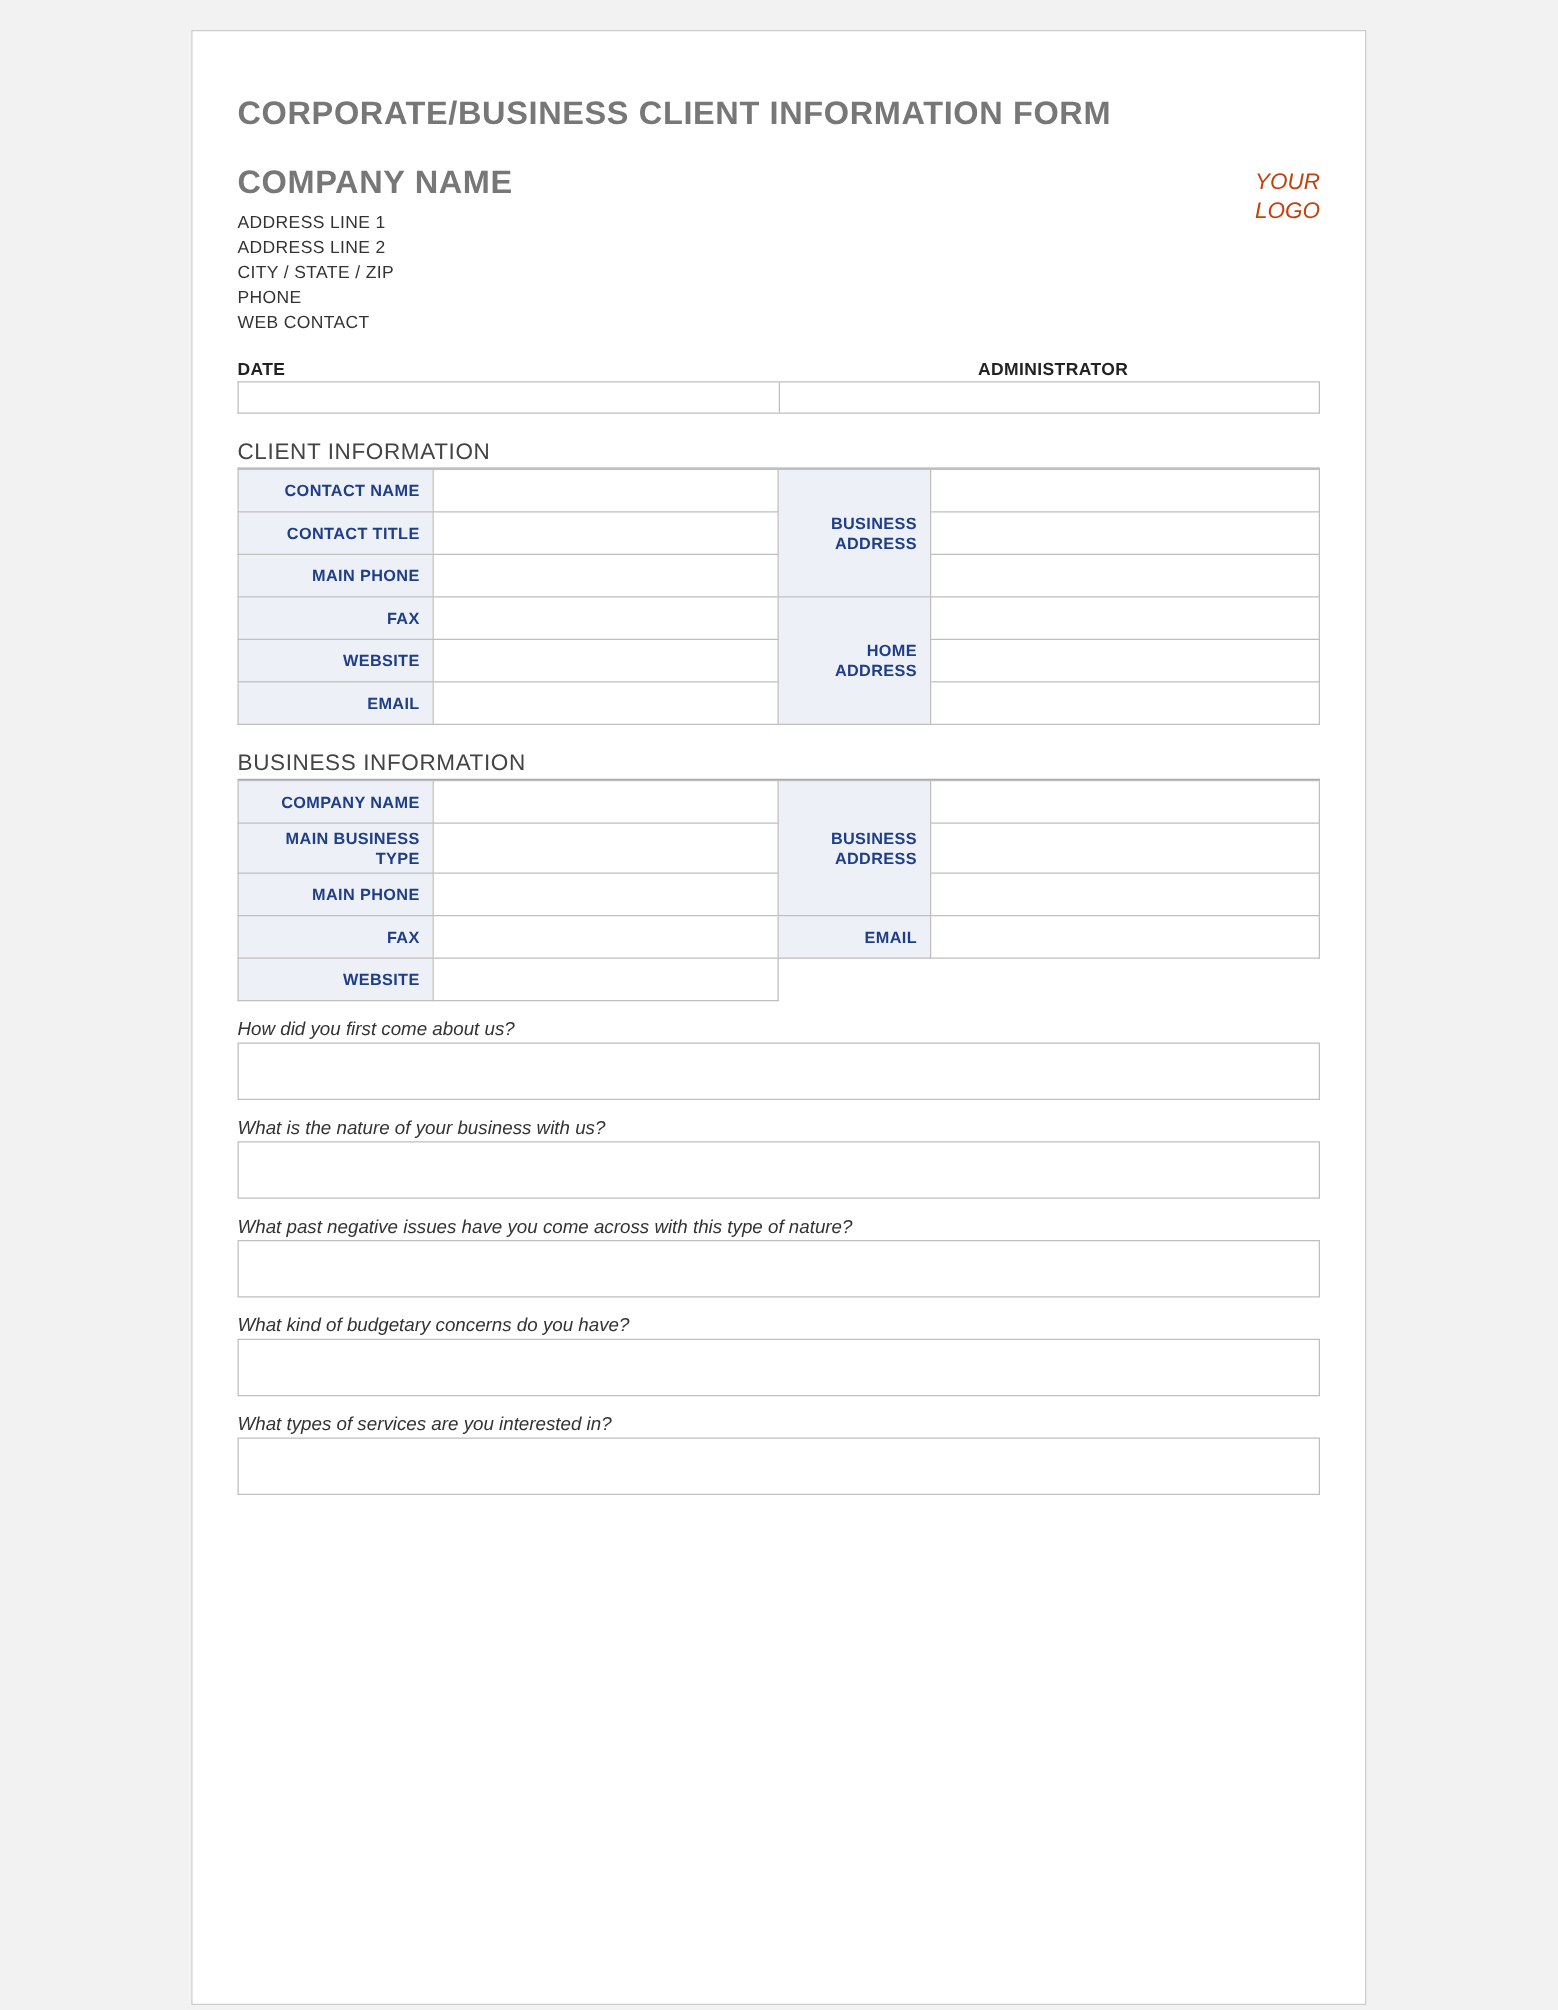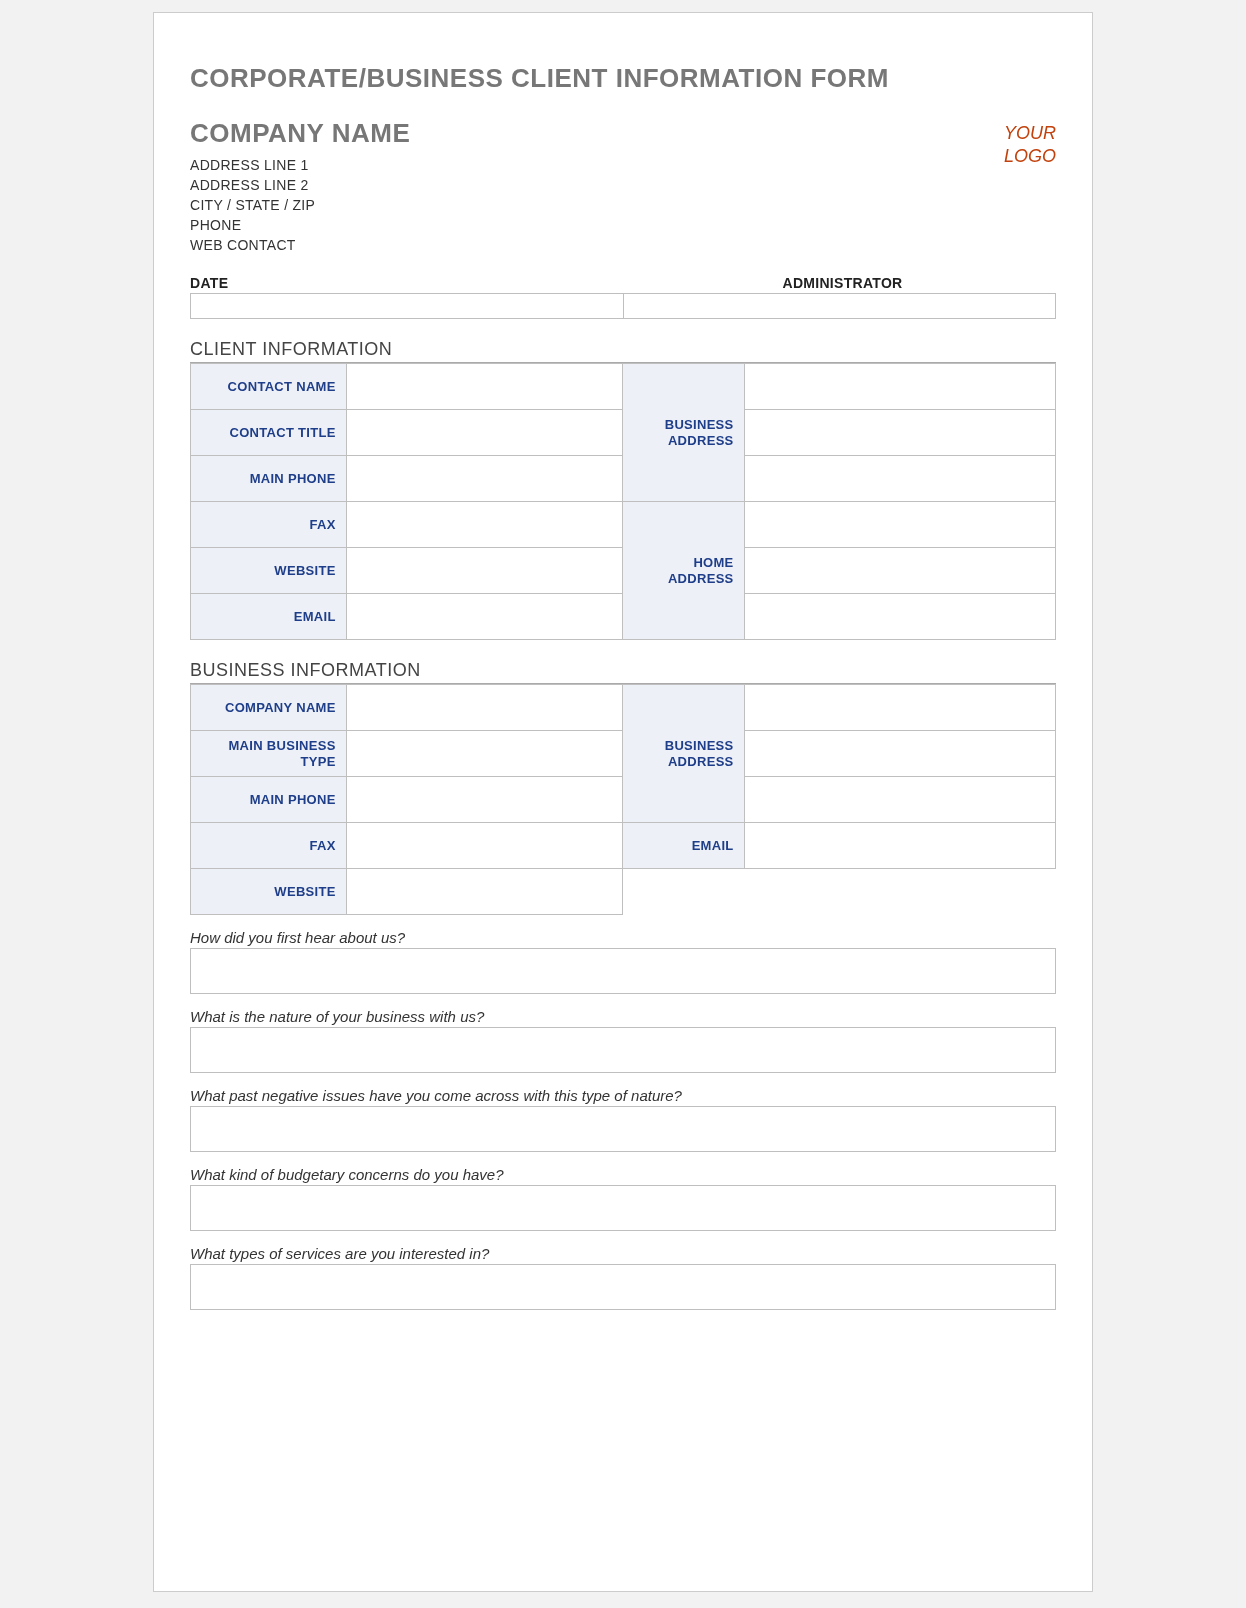--- a/index.html
+++ b/index.html
@@ -6,21 +6,21 @@
   body {
     margin: 0;
     padding: 12px;
     background: #f2f2f2;
     font-family: Arial, Helvetica, sans-serif;
     font-size: 14px;
     color: #333;
   }
   .page {
     width: 940px;
-    margin: 0 auto;
+    margin: 12px auto;
     background: #fff;
     border: 1px solid #ccc;
     padding: 32px 36px 40px 36px;
     min-height: 1580px;
     position: relative;
   }
   .form-title {
     font-size: 26px;
     font-weight: bold;
     letter-spacing: .5px;
@@ -87,21 +87,21 @@
     padding-bottom: 2px;
   }
 
   table.grid {
     width: 100%;
     border-collapse: collapse;
     table-layout: fixed;
   }
   table.grid td {
     border: 1px solid #bfbfbf;
-    height: 46px;
+    height: 34px;
     padding: 4px 10px;
     vertical-align: middle;
   }
   table.grid td.lbl {
     background: #edf0f6;
     color: #1f3e8a;
     font-weight: bold;
     font-size: 13px;
     text-align: right;
     letter-spacing: .3px;
@@ -250,21 +250,21 @@
     </tr>
     <tr>
       <td class="lbl">WEBSITE</td>
       <td class="val"></td>
       <td style="border:none"></td>
       <td style="border:none"></td>
     </tr>
   </tbody>
     </table>
 
-  <div class="question">How did you first hear about us?</div>
+  <div class="question">How did you first come about us?</div>
   <div class="answer-box"></div>
 
   <div class="question">What is the nature of your business with us?</div>
   <div class="answer-box"></div>
 
   <div class="question">What past negative issues have you come across with this type of nature?</div>
   <div class="answer-box"></div>
 
   <div class="question">What kind of budgetary concerns do you have?</div>
   <div class="answer-box"></div>

